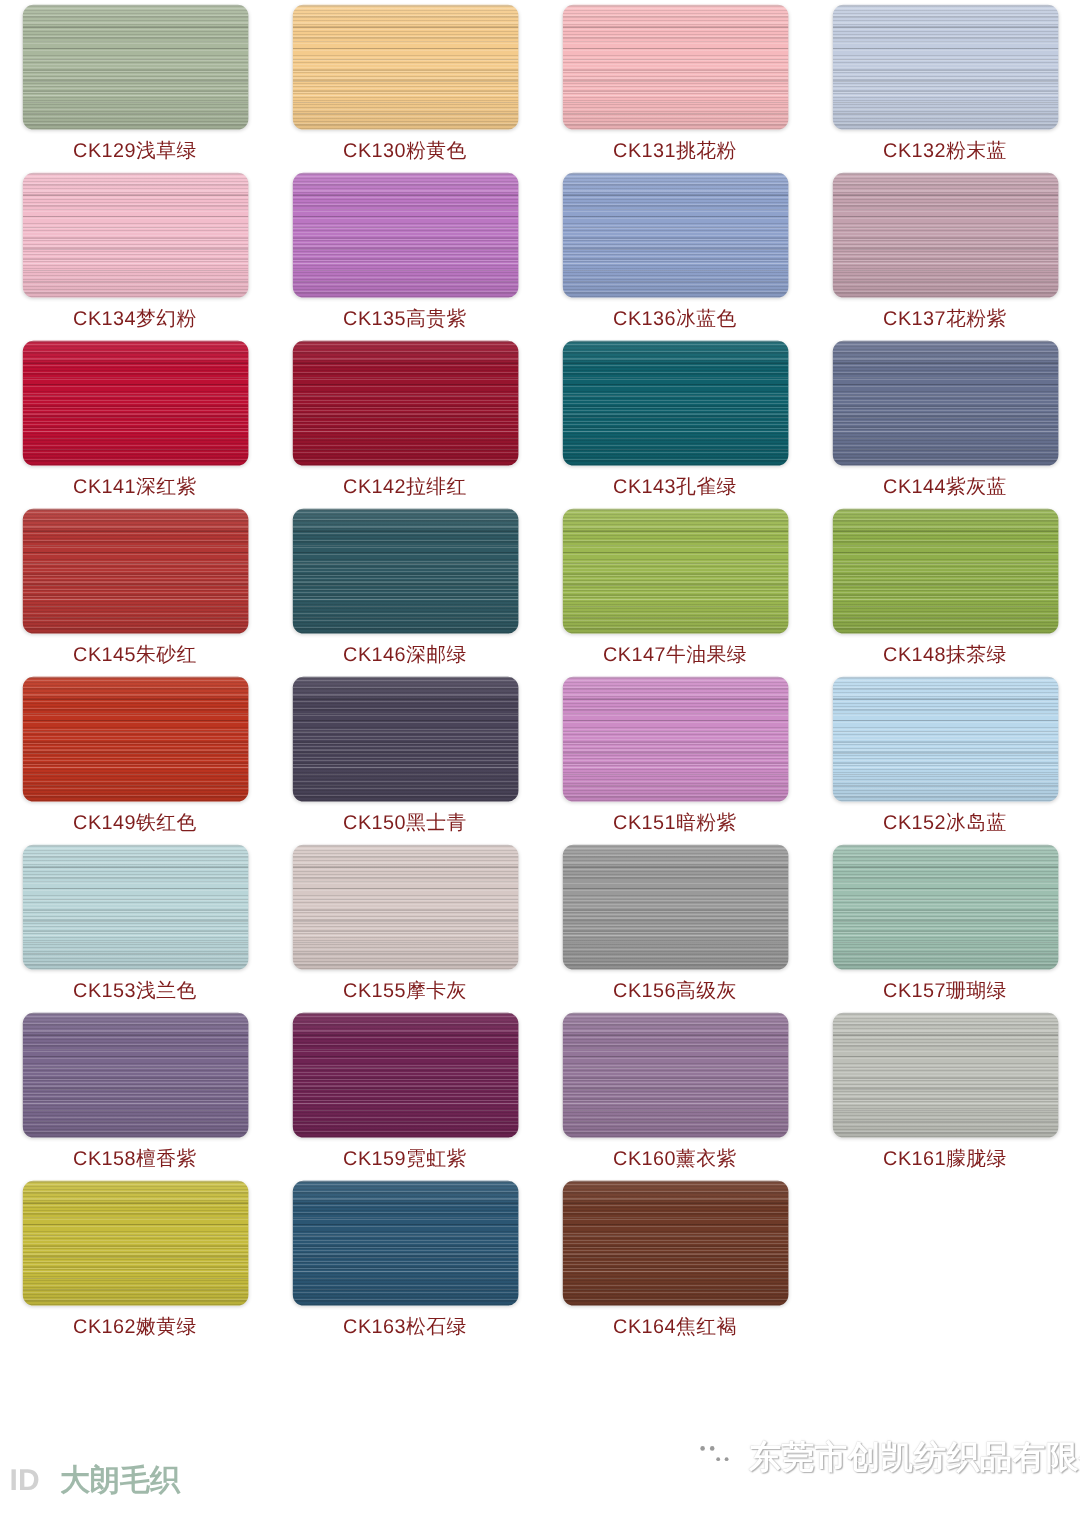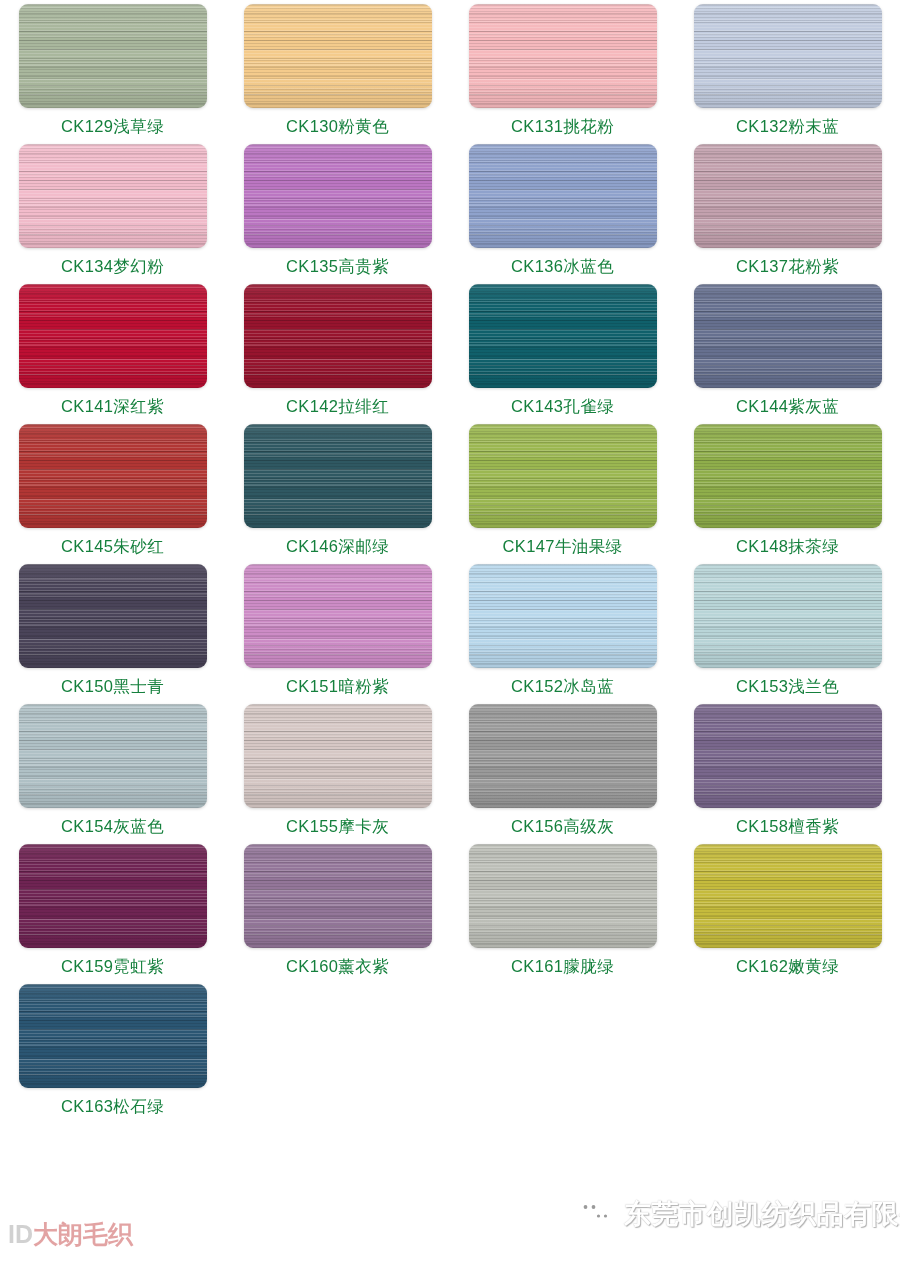--- a/index.html
+++ b/index.html
@@ -80,21 +80,21 @@
         rgba(255,255,255,0.00) 22%,
         rgba(0,0,0,0.00) 72%,
         rgba(0,0,0,0.07) 100%);
     pointer-events:none;
   }
 
   .label {
     margin-top:9px;
     font-size:16.5px;
     letter-spacing:0.4px;
-    color:#15803d;
+    color:#7f1d1d;
     white-space:nowrap;
     line-height:1.1;
     font-weight:400;
   }
 
   
   .wm-brand {
     position:absolute;
     left:575px;
     top:1196px;
@@ -120,35 +120,35 @@
       1px 1px 1px rgba(90,90,90,.45);
     white-space:nowrap;
   }
 
   .wm-corner {
     position:absolute;
     left:8px;
     top:1222px;
     display:flex;
     align-items:center;
-    gap:0;
+    gap:17px;
     z-index:5;
     opacity:.40;
     pointer-events:none;
   }
   .wm-corner .wm-mark {
     font-size:25px;
     font-weight:700;
     color:#8d8d8d;
     line-height:1;
   }
   .wm-corner .wm-cn {
     font-size:25px;
     font-weight:700;
-    color:#b91c1c;
+    color:#14532d;
     line-height:1;
     white-space:nowrap;
   }
 </style>
 </head>
 <body>
 
 <div class="sheet" id="sheet">
     <div class="cell">
       <div class="swatch" style="background-color: rgb(169, 183, 157);"></div>
@@ -208,48 +208,52 @@
     </div>
     <div class="cell">
       <div class="swatch" style="background-color: rgb(155, 183, 81);"></div>
       <div class="label">CK147牛油果绿</div>
     </div>
     <div class="cell">
       <div class="swatch" style="background-color: rgb(143, 174, 75);"></div>
       <div class="label">CK148抹茶绿</div>
     </div>
     <div class="cell">
+      <div class="swatch" style="background-color: rgb(188, 52, 32);"></div>
+      <div class="label">CK149铁红色</div>
+    </div>
+    <div class="cell">
       <div class="swatch" style="background-color: rgb(74, 68, 89);"></div>
       <div class="label">CK150黑士青</div>
     </div>
     <div class="cell">
       <div class="swatch" style="background-color: rgb(205, 140, 198);"></div>
       <div class="label">CK151暗粉紫</div>
     </div>
     <div class="cell">
       <div class="swatch" style="background-color: rgb(185, 216, 236);"></div>
       <div class="label">CK152冰岛蓝</div>
     </div>
     <div class="cell">
       <div class="swatch" style="background-color: rgb(185, 213, 216);"></div>
       <div class="label">CK153浅兰色</div>
     </div>
     <div class="cell">
-      <div class="swatch" style="background-color: rgb(176, 193, 198);"></div>
-      <div class="label">CK154灰蓝色</div>
-    </div>
-    <div class="cell">
       <div class="swatch" style="background-color: rgb(214, 200, 197);"></div>
       <div class="label">CK155摩卡灰</div>
     </div>
     <div class="cell">
       <div class="swatch" style="background-color: rgb(154, 154, 154);"></div>
       <div class="label">CK156高级灰</div>
     </div>
     <div class="cell">
+      <div class="swatch" style="background-color: rgb(157, 191, 176);"></div>
+      <div class="label">CK157珊瑚绿</div>
+    </div>
+    <div class="cell">
       <div class="swatch" style="background-color: rgb(121, 103, 140);"></div>
       <div class="label">CK158檀香紫</div>
     </div>
     <div class="cell">
       <div class="swatch" style="background-color: rgb(111, 36, 83);"></div>
       <div class="label">CK159霓虹紫</div>
     </div>
     <div class="cell">
       <div class="swatch" style="background-color: rgb(147, 118, 153);"></div>
       <div class="label">CK160薰衣紫</div>
@@ -258,20 +262,24 @@
       <div class="swatch" style="background-color: rgb(189, 191, 184);"></div>
       <div class="label">CK161朦胧绿</div>
     </div>
     <div class="cell">
       <div class="swatch" style="background-color: rgb(197, 187, 61);"></div>
       <div class="label">CK162嫩黄绿</div>
     </div>
     <div class="cell">
       <div class="swatch" style="background-color: rgb(43, 86, 115);"></div>
       <div class="label">CK163松石绿</div>
+    </div>
+    <div class="cell">
+      <div class="swatch" style="background-color: rgb(110, 58, 40);"></div>
+      <div class="label">CK164焦红褐</div>
     </div>
   </div>
 
 <div class="wm-brand">
   <span class="wechat">
     <svg width="40" height="34" viewBox="0 0 40 34" aria-hidden="true">
       <ellipse cx="14.5" cy="12.5" rx="13" ry="11" fill="#ffffff"></ellipse>
       <path d="M8 21 L5.5 27 L12 23.5 Z" fill="#ffffff"></path>
       <circle cx="10.5" cy="10" r="1.9" fill="#9a9a9a"></circle>
       <circle cx="18.5" cy="10" r="1.9" fill="#9a9a9a"></circle>

